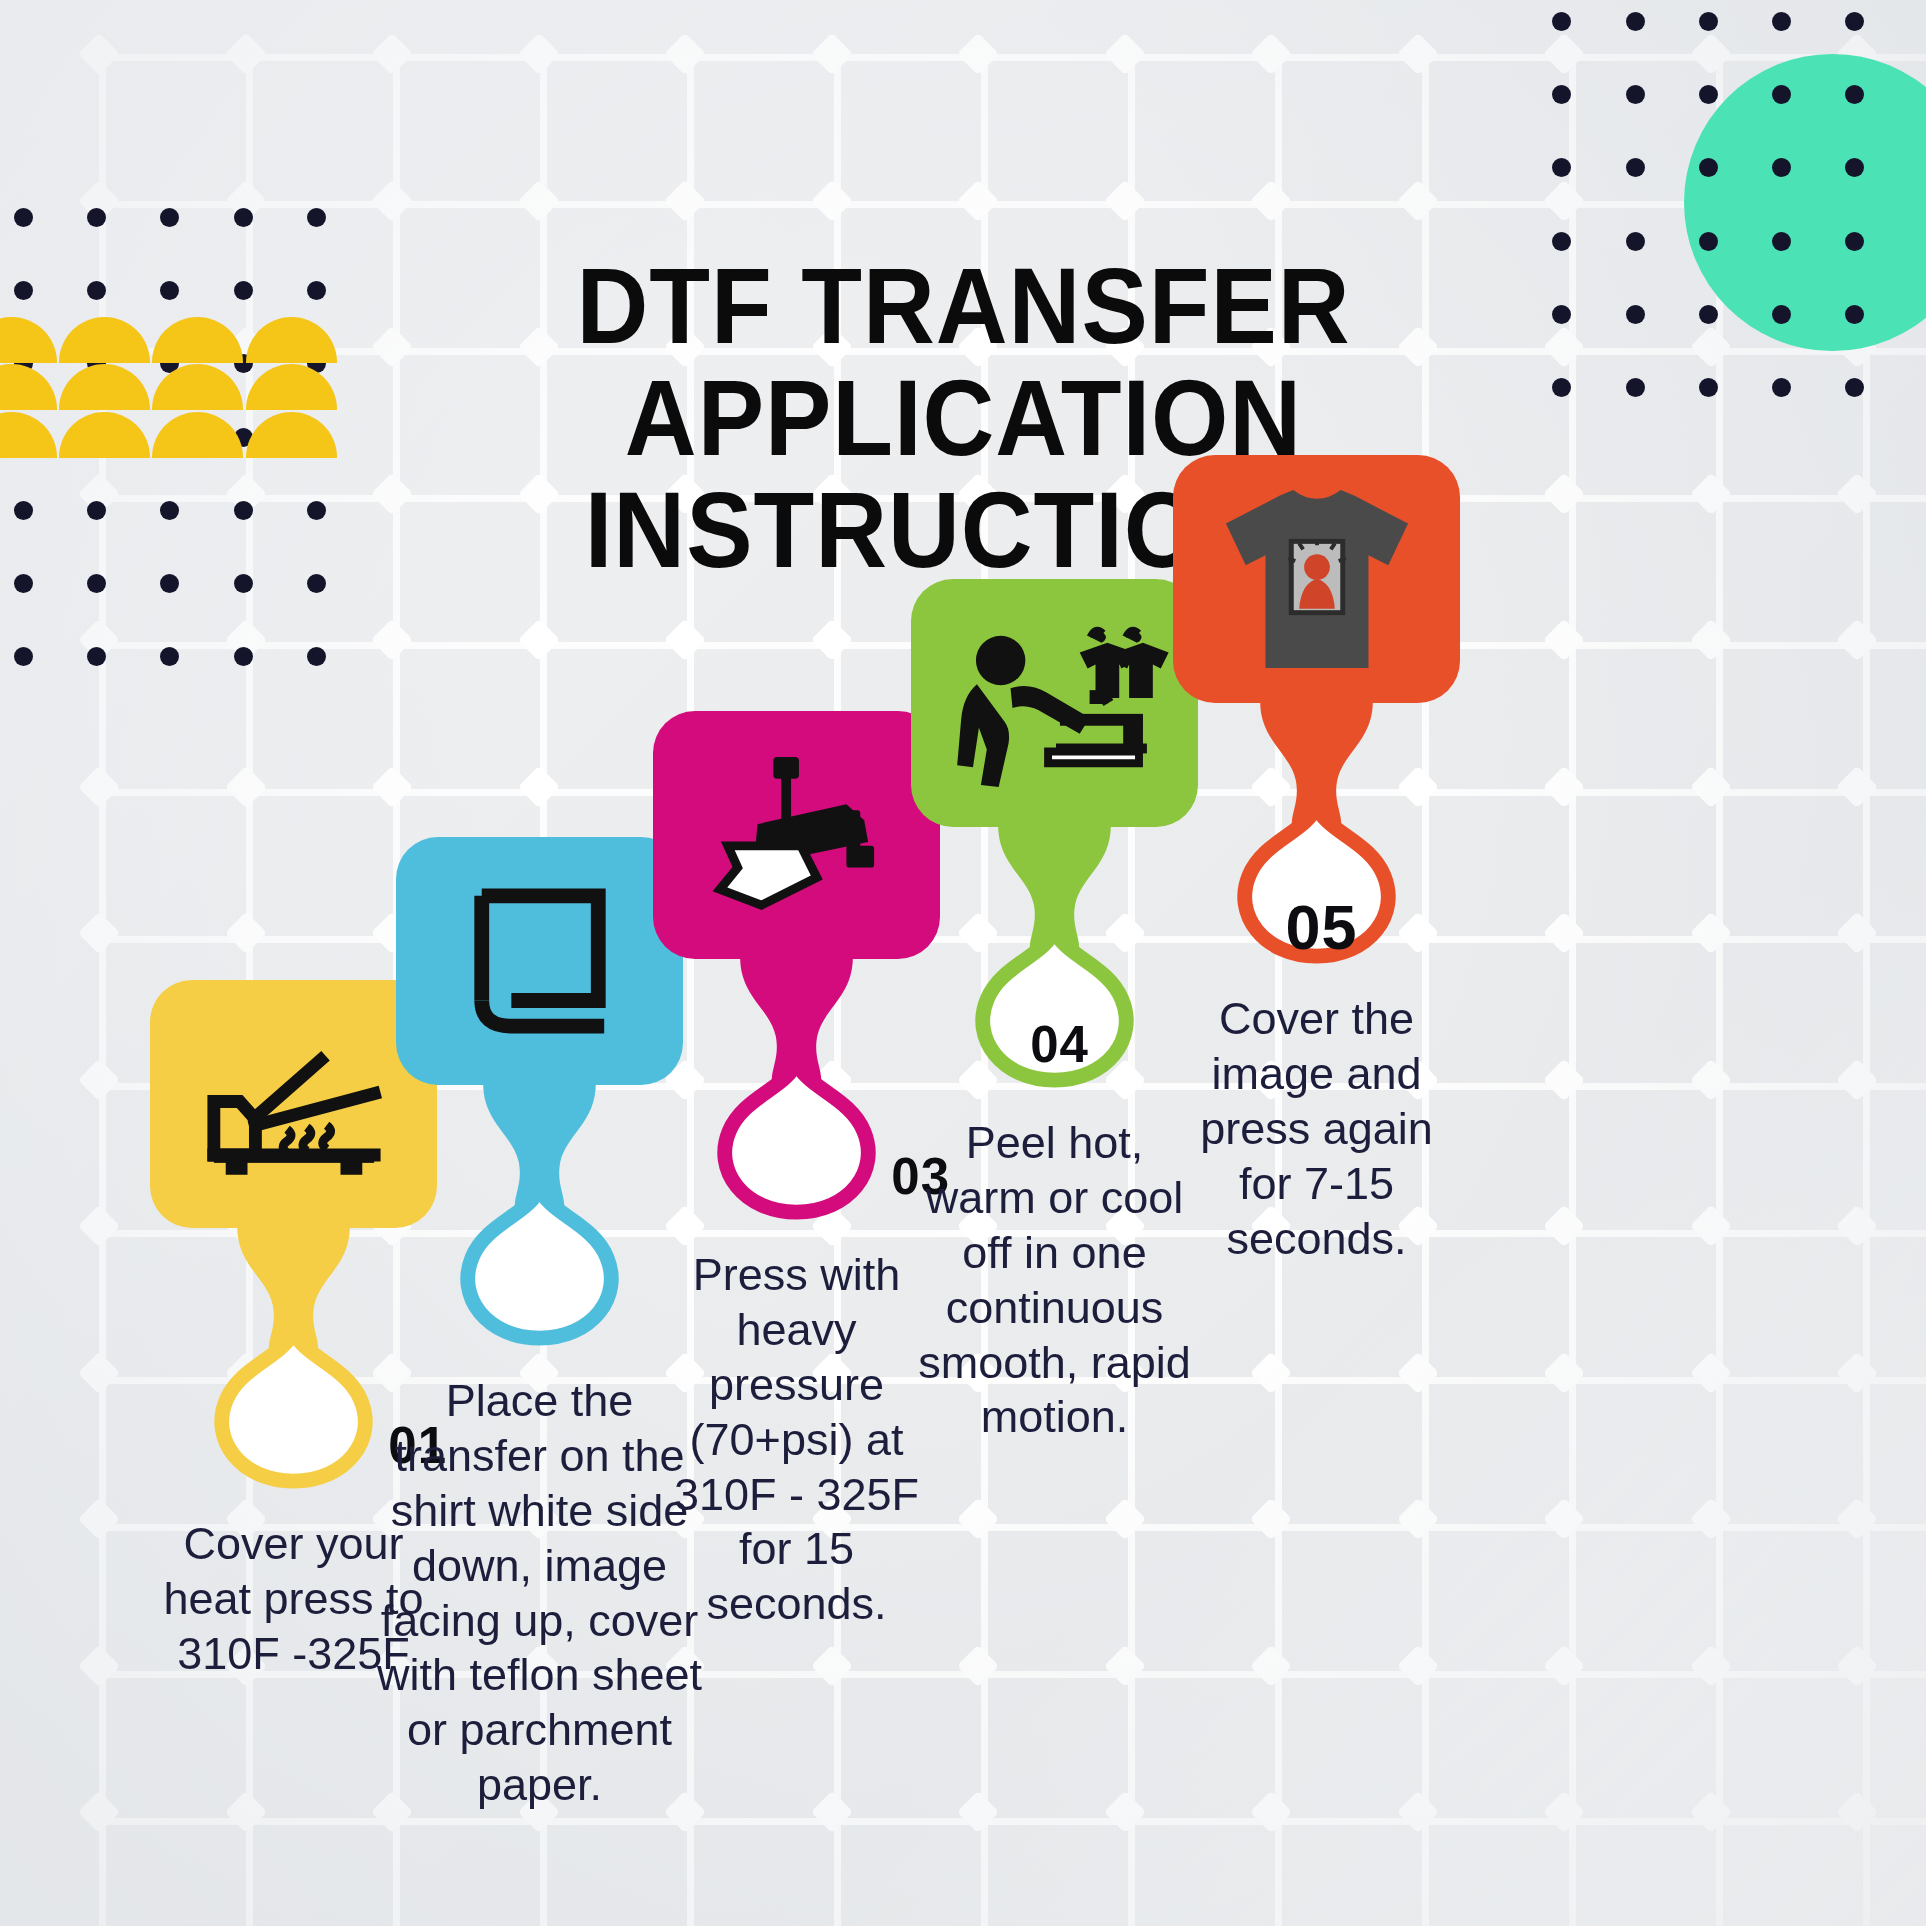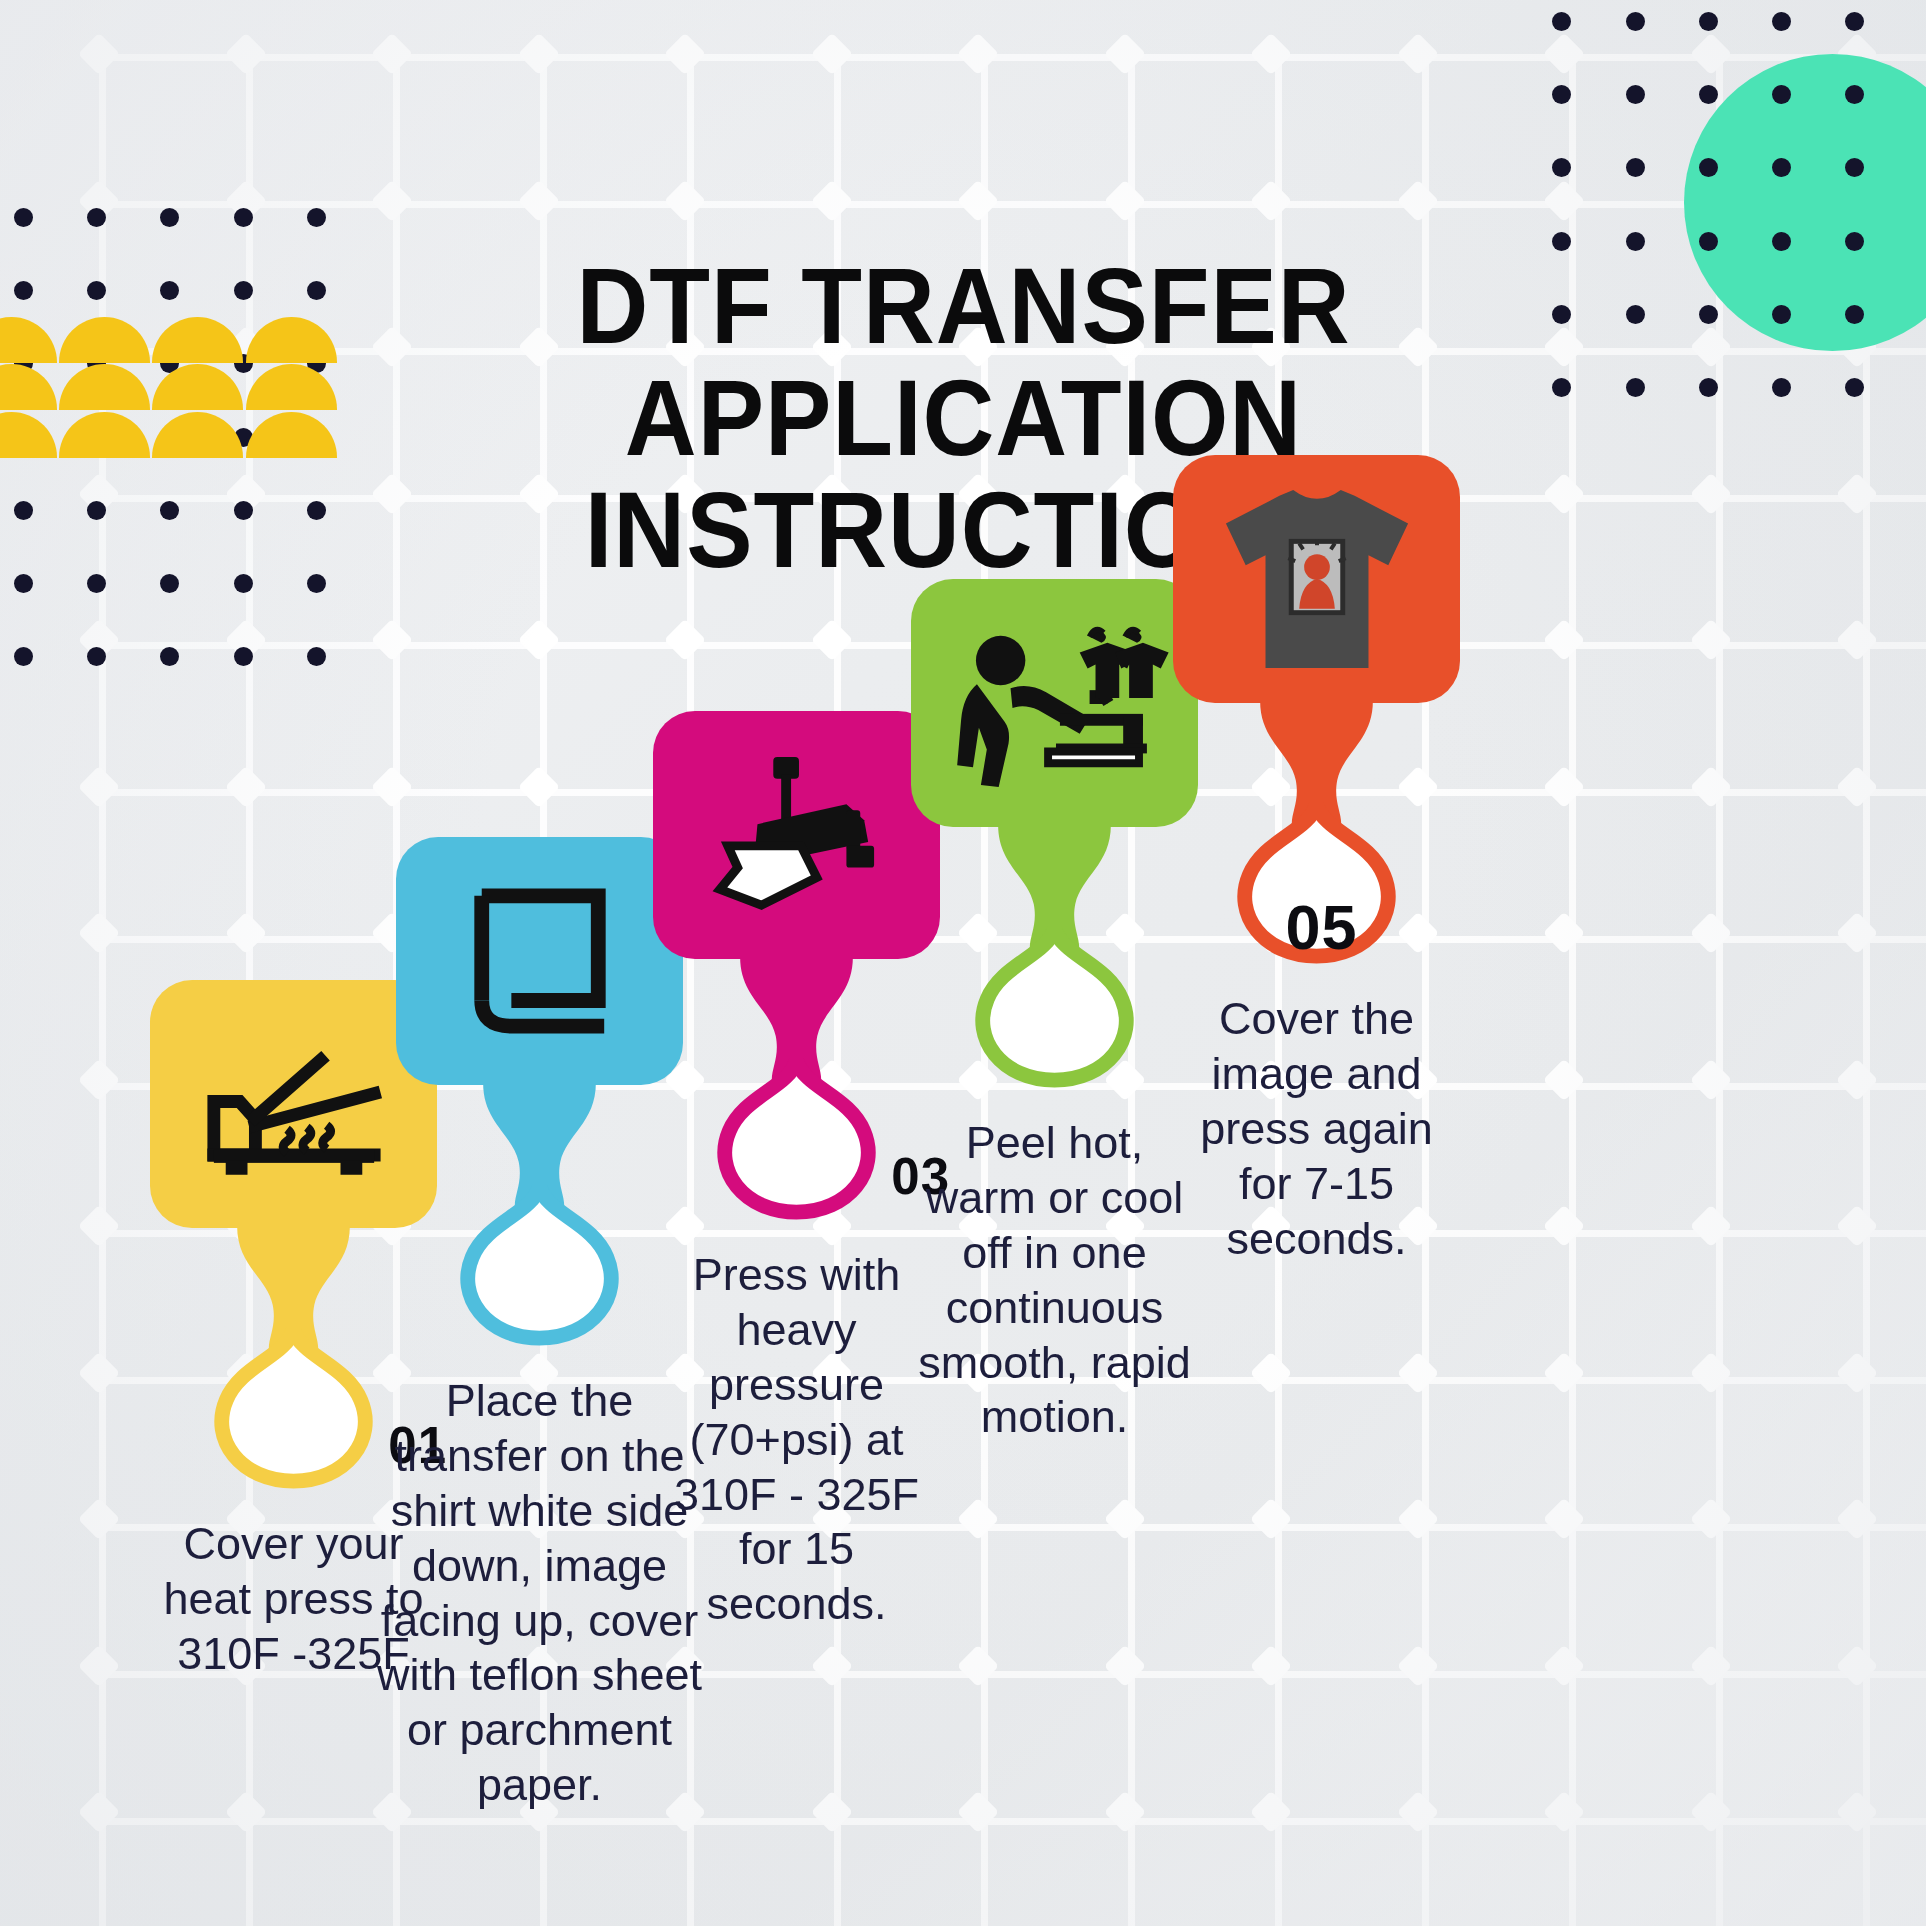--- a/index.html
+++ b/index.html
@@ -525,20 +525,21 @@
           Z" fill="#8CC63E"></path>
 
         <path d="
           M 145 104
           C 138 132, 92 140, 77 176
           C 60 216, 92 258, 145 258
           C 198 258, 230 216, 213 176
           C 198 140, 152 132, 145 104 Z" fill="#ffffff" stroke="#8CC63E" stroke-width="15"></path>
       </svg>
       </div>
+      <div style="position: absolute; left: 0px; right: 0px; top: 436px; text-align: center; font-weight: bold; font-size: 51px; color: rgb(12, 12, 17); letter-spacing: 1px;">04</div>
       <div class="caption" style="width: 277px; margin-left: 5px; margin-top: 22px; text-align: center;">Peel hot, warm or cool off in one continuous smooth, rapid motion.</div>
     </div>
     <div class="step" style="left: 1173px; top: 455px;">
       <div class="card" style="background: rgb(232, 80, 42);">
         <span>
           <svg width="198" height="198" viewBox="0 0 200 200">
         <g fill="#4a4a4a">
           <path d="M62 16 L76 10 q24 18 48 0 L138 16 L192 44 L172 86 L152 76 L152 190 L48 190 L48 76 L28 86 L8 44 Z"></path>
         </g>
         <rect x="74" y="62" width="52" height="72" fill="#bcbcbc" stroke="#2c2c2c" stroke-width="5"></rect>

